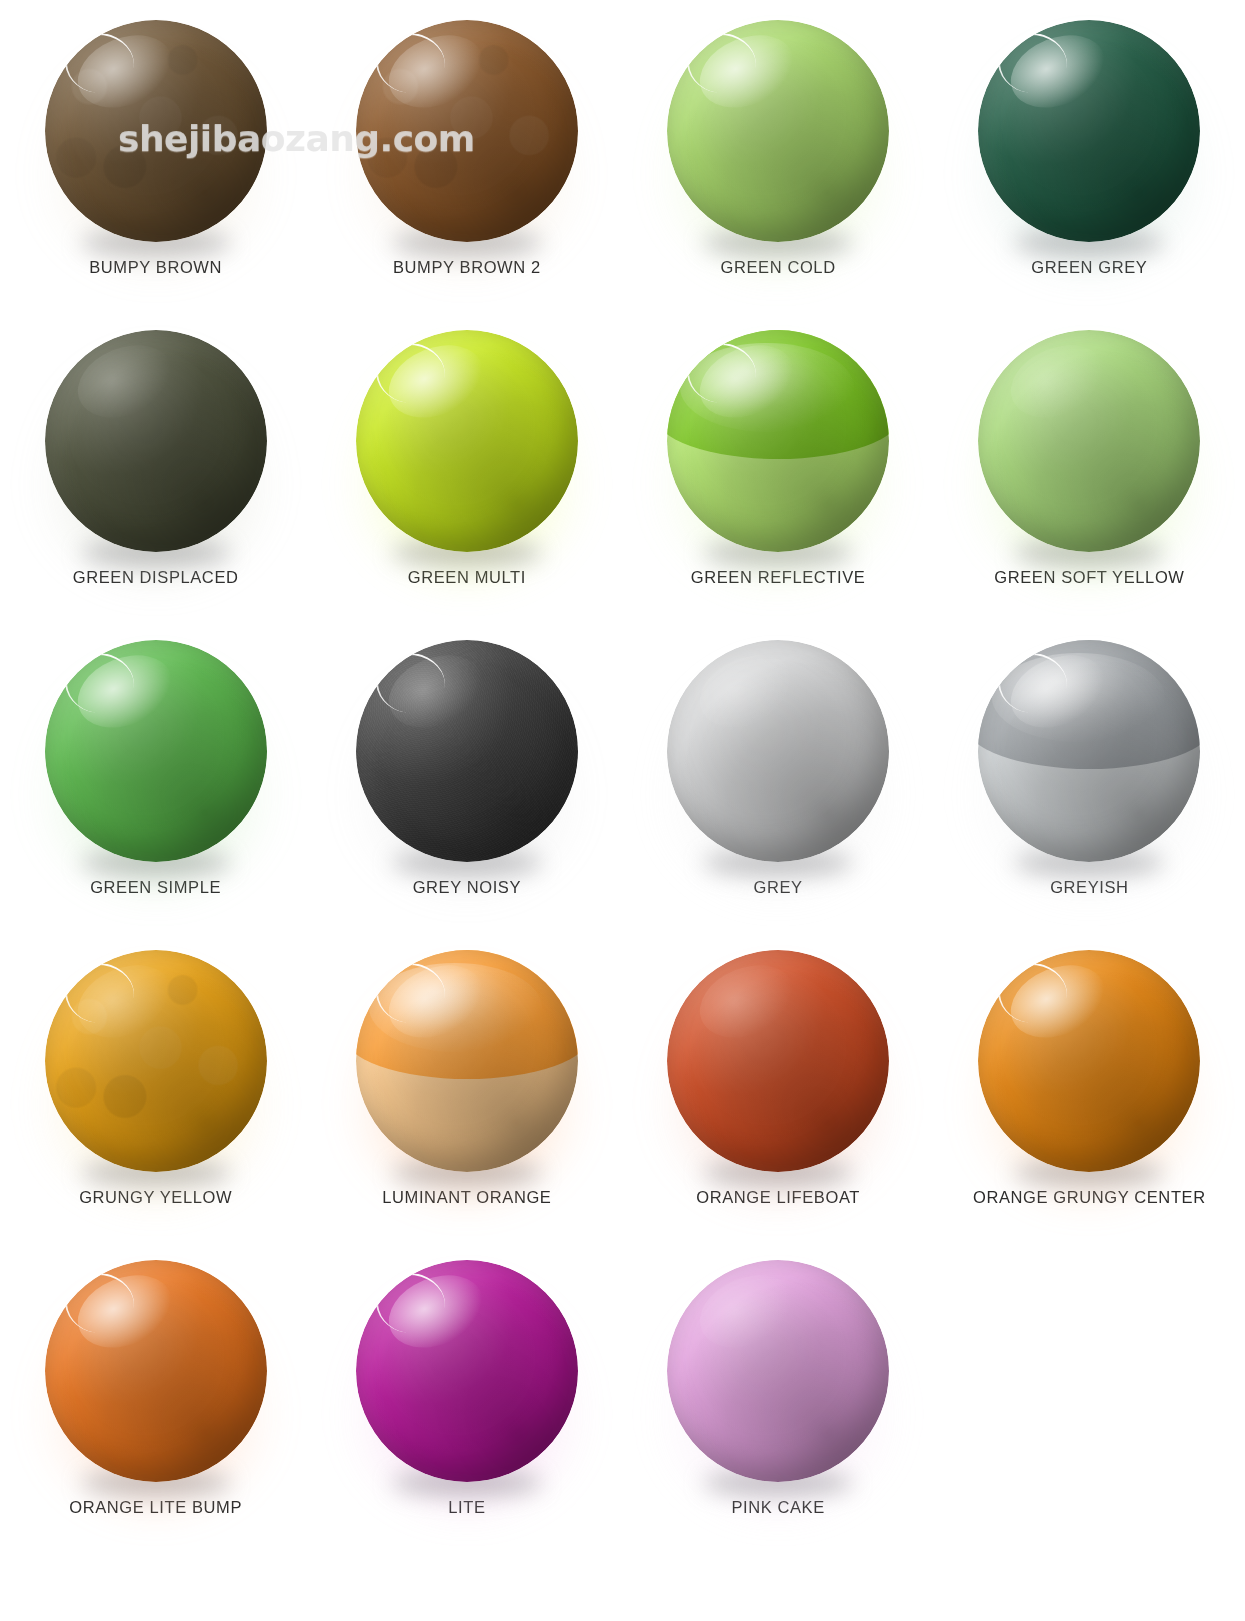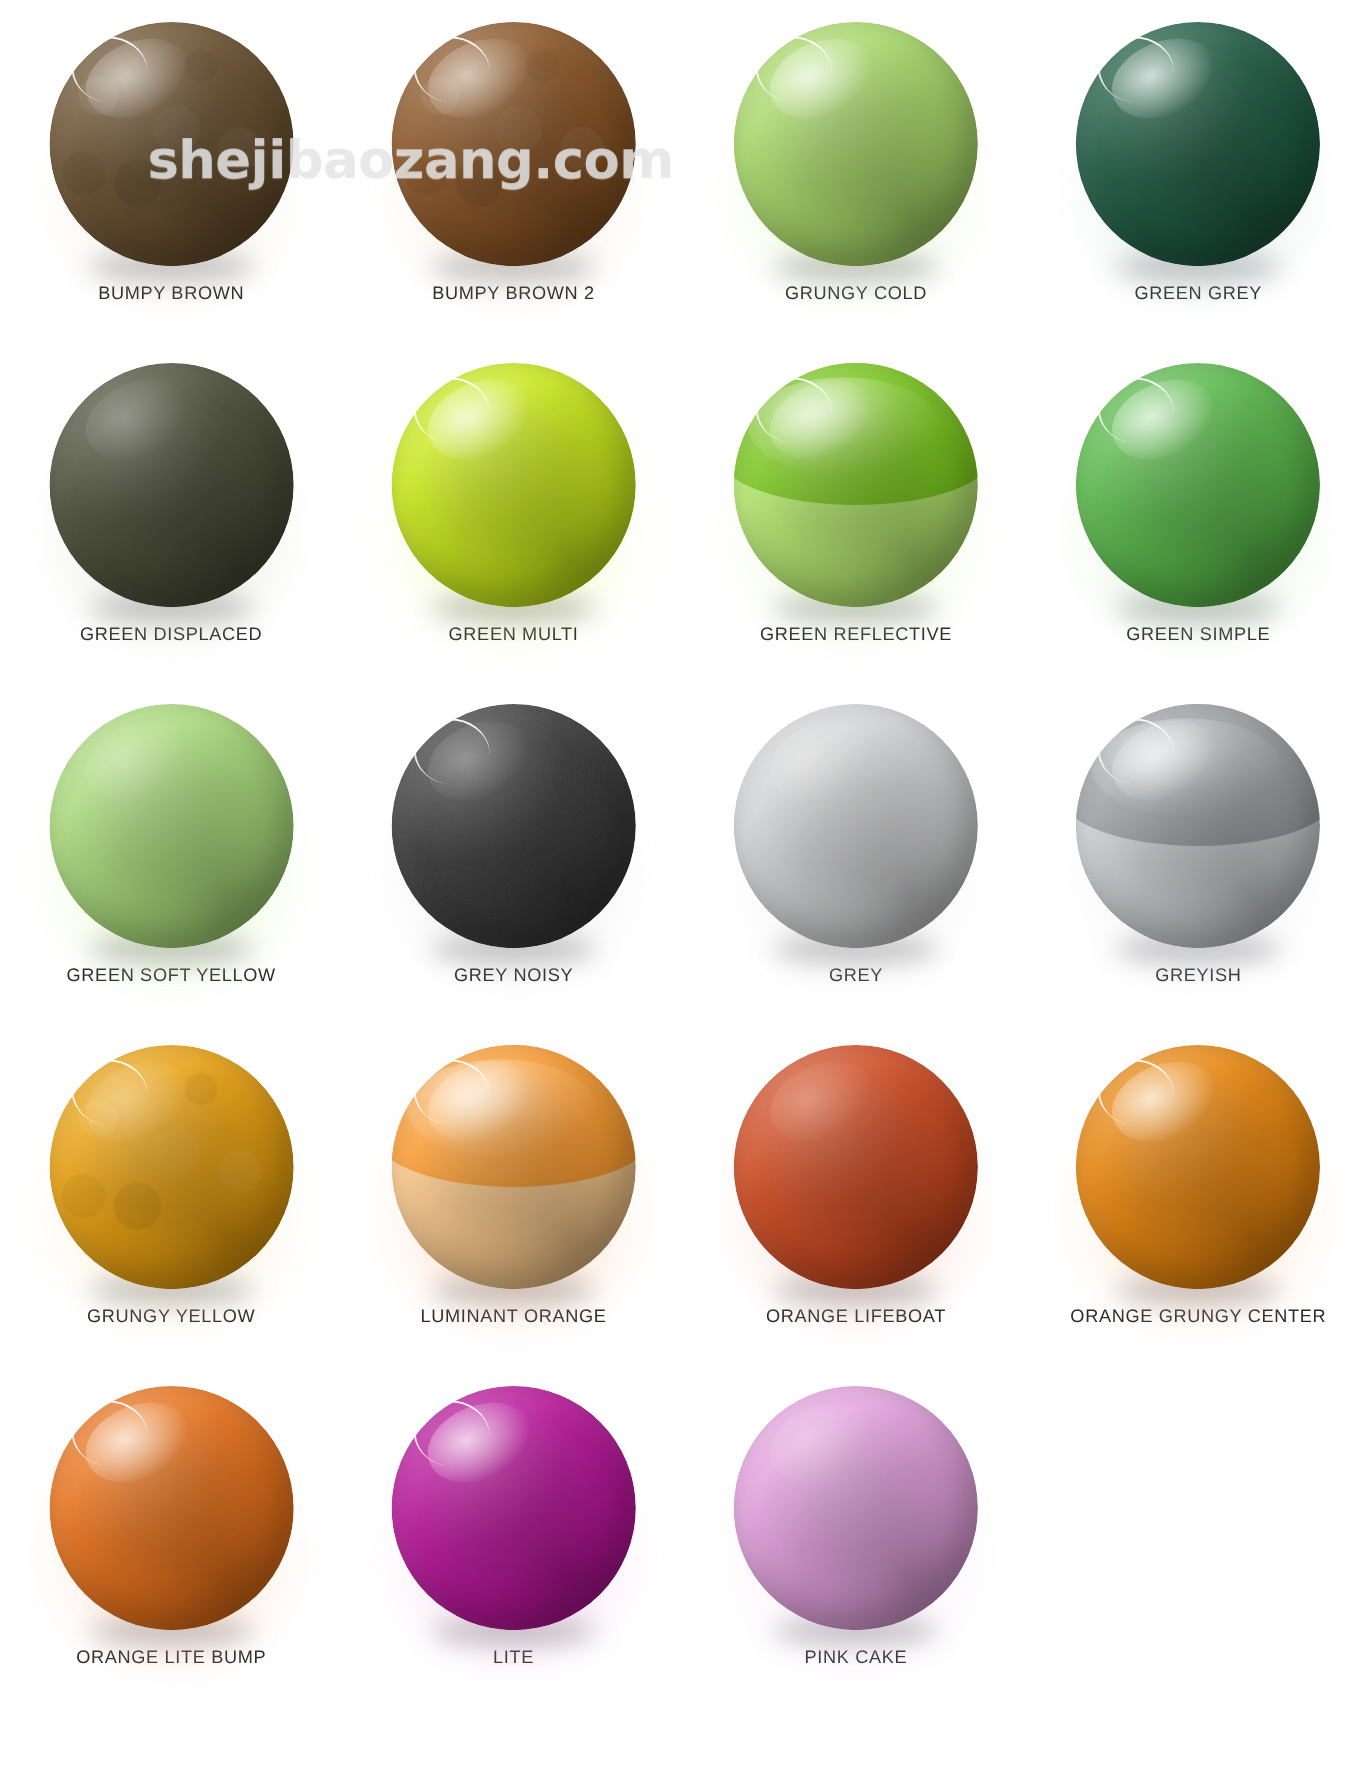--- a/index.html
+++ b/index.html
@@ -157,23 +157,23 @@
     margin-top: 6px;
     font-size: 16.5px;
     letter-spacing: 0.6px;
     color: #2b2b2b;
     text-align: center;
     font-weight: 400;
     white-space: nowrap;
   }
   #watermark {
     position: absolute;
-    left: 134px;
+    left: 118px;
     top: 118px;
-    font-size: 48px;
+    font-size: 36px;
     font-weight: bold;
     letter-spacing: -0.5px;
     color: rgba(225,225,225,0.78);
     text-shadow: 0 1px 1px rgba(255,255,255,0.35);
     pointer-events: none;
     z-index: 50;
     font-family: "DejaVu Sans", sans-serif;
   }
 </style>
 </head>
@@ -215,21 +215,21 @@
         <div class="glow" style="background: radial-gradient(at 50% 62%, rgb(214, 240, 174) 0%, rgba(255, 255, 255, 0) 68%); opacity: 0.55;"></div>
         <div class="shadow"></div>
         <div class="sphere">
           <div class="base" style="background: rgb(168, 216, 105);"></div>
           <div class="shade"></div>
           <div class="rim"></div>
           <div class="spec" style="opacity: 0.75;"></div>
           <div class="spec-arc"></div>
         </div>
       </div>
-      <div class="label">GRUNGY COLD</div>
+      <div class="label">GREEN COLD</div>
     </div>
     <div class="cell">
       <div class="sphere-wrap">
         <div class="glow" style="background: radial-gradient(at 50% 62%, rgb(188, 216, 204) 0%, rgba(255, 255, 255, 0) 68%); opacity: 0.55;"></div>
         <div class="shadow"></div>
         <div class="sphere">
           <div class="base" style="background: rgb(31, 91, 67);"></div>
           <div class="shade"></div>
           <div class="rim"></div>
           <div class="spec" style="opacity: 0.75;"></div>
@@ -276,44 +276,44 @@
           <div class="shade"></div>
           <div class="rim"></div>
           <div class="spec"></div>
           <div class="spec-arc"></div>
         </div>
       </div>
       <div class="label">GREEN REFLECTIVE</div>
     </div>
     <div class="cell">
       <div class="sphere-wrap">
+        <div class="glow" style="background: radial-gradient(at 50% 62%, rgb(204, 240, 150) 0%, rgba(255, 255, 255, 0) 68%); opacity: 0.55;"></div>
+        <div class="shadow"></div>
+        <div class="sphere">
+          <div class="base" style="background: rgb(168, 217, 122);"></div>
+          <div class="shade"></div>
+          <div class="rim"></div>
+          <div class="spec" style="opacity: 0.18;"></div>
+        </div>
+      </div>
+      <div class="label">GREEN SOFT YELLOW</div>
+    </div>
+    <div class="cell">
+      <div class="sphere-wrap">
         <div class="glow" style="background: radial-gradient(at 50% 62%, rgb(184, 229, 173) 0%, rgba(255, 255, 255, 0) 68%); opacity: 0.55;"></div>
         <div class="shadow"></div>
         <div class="sphere">
           <div class="base" style="background: rgb(90, 185, 75);"></div>
           <div class="shade"></div>
           <div class="rim"></div>
           <div class="spec" style="opacity: 0.75;"></div>
           <div class="spec-arc"></div>
         </div>
       </div>
       <div class="label">GREEN SIMPLE</div>
-    </div>
-    <div class="cell">
-      <div class="sphere-wrap">
-        <div class="glow" style="background: radial-gradient(at 50% 62%, rgb(204, 240, 150) 0%, rgba(255, 255, 255, 0) 68%); opacity: 0.55;"></div>
-        <div class="shadow"></div>
-        <div class="sphere">
-          <div class="base" style="background: rgb(168, 217, 122);"></div>
-          <div class="shade"></div>
-          <div class="rim"></div>
-          <div class="spec" style="opacity: 0.18;"></div>
-        </div>
-      </div>
-      <div class="label">GREEN SOFT YELLOW</div>
     </div>
     <div class="cell">
       <div class="sphere-wrap">
         <div class="glow" style="background: radial-gradient(at 50% 62%, rgb(196, 196, 196) 0%, rgba(255, 255, 255, 0) 68%); opacity: 0.35;"></div>
         <div class="shadow"></div>
         <div class="sphere">
           <div class="base" style="background: rgb(58, 58, 58);"></div>
           <div class="noise"></div>
           <div class="shade"></div>
           <div class="rim"></div>

